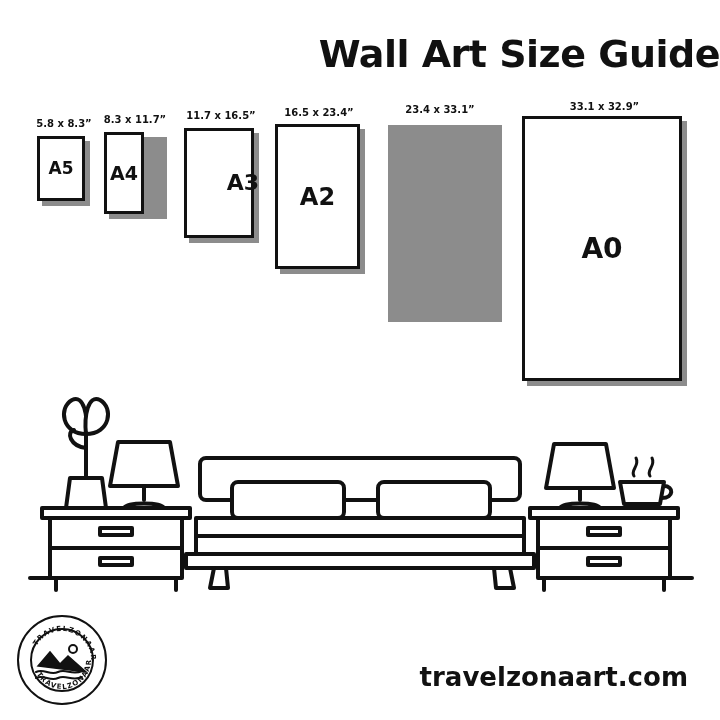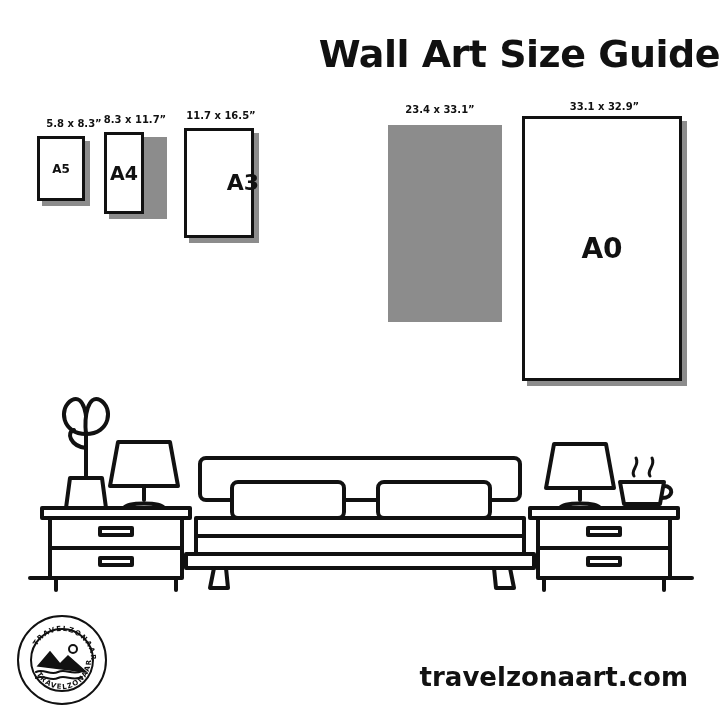--- a/index.html
+++ b/index.html
@@ -97,43 +97,50 @@
   #logo svg { display: block; }
 </style>
 </head>
 <body>
 
 <div id="title">Wall Art Size Guide</div>
 
 <div id="frames-area">
 
   <div class="frame-group" style="left:34px; top:0px; width:60px; height:80px;">
-    <div class="frame-label" style="left:10px; top:8px; width:60px;">5.8 x 8.3”</div>
+    <div class="frame-label" style="left:0px; top:8px; width:60px;">5.8 x 8.3”</div>
     <div class="frame-shadow" style="left:8px; top:31px; width:48px; height:65px;"></div>
     <div class="frame-box" style="left:3px; top:26px; width:48px; height:65px;">
-      <span class="frame-name" style="font-size:12px;">A5</span>
+      <span class="frame-name" style="font-size:17px;">A5</span>
     </div>
   </div>
 
   <div class="frame-group" style="left:95px; top:0px; width:80px; height:110px;">
     <div class="frame-label" style="left:0px; top:4px; width:80px;">8.3 x 11.7”</div>
     <div class="frame-shadow" style="left:14px; top:27px; width:58px; height:82px;"></div>
     <div class="frame-box" style="left:9px; top:22px; width:40px; height:82px;">
       <span class="frame-name" style="font-size:19px;">A4</span>
     </div>
   </div>
 
   <div class="frame-group" style="left:172px; top:0px; width:98px; height:145px;">
     <div class="frame-label" style="left:0px; top:0px; width:98px;">11.7 x 16.5”</div>
     <div class="frame-shadow" style="left:17px; top:23px; width:70px; height:110px;"></div>
     <div class="frame-box" style="left:12px; top:18px; width:70px; height:110px;padding-left:48px;">
       <span class="frame-name" style="font-size:22px;">A3</span>
     </div>
   </div>
 
+  <div class="frame-group" style="left:264px; top:0px; width:110px; height:175px;">
+    <div class="frame-label" style="left:0px; top:-3px; width:110px;">16.5 x 23.4”</div>
+    <div class="frame-shadow" style="left:16px; top:19px; width:85px; height:145px;"></div>
+    <div class="frame-box" style="left:11px; top:14px; width:85px; height:145px;">
+      <span class="frame-name" style="font-size:24px;">A2</span>
+    </div>
+  </div>
 
   <div class="frame-group" style="left:375px; top:0px; width:130px; height:215px;">
     <div class="frame-label" style="left:0px; top:-6px; width:130px;">23.4 x 33.1”</div>
     <div class="frame-shadow" style="left:13px; top:15px; width:114px; height:197px;"></div>
   </div>
 
   <div class="frame-group" style="left:512px; top:0px; width:185px; height:285px;">
     <div class="frame-label" style="left:0px; top:-9px; width:185px;">33.1 x 32.9”</div>
     <div class="frame-shadow" style="left:15px; top:11px; width:160px; height:265px;"></div>
     <div class="frame-box" style="left:10px; top:6px; width:160px; height:265px;">

